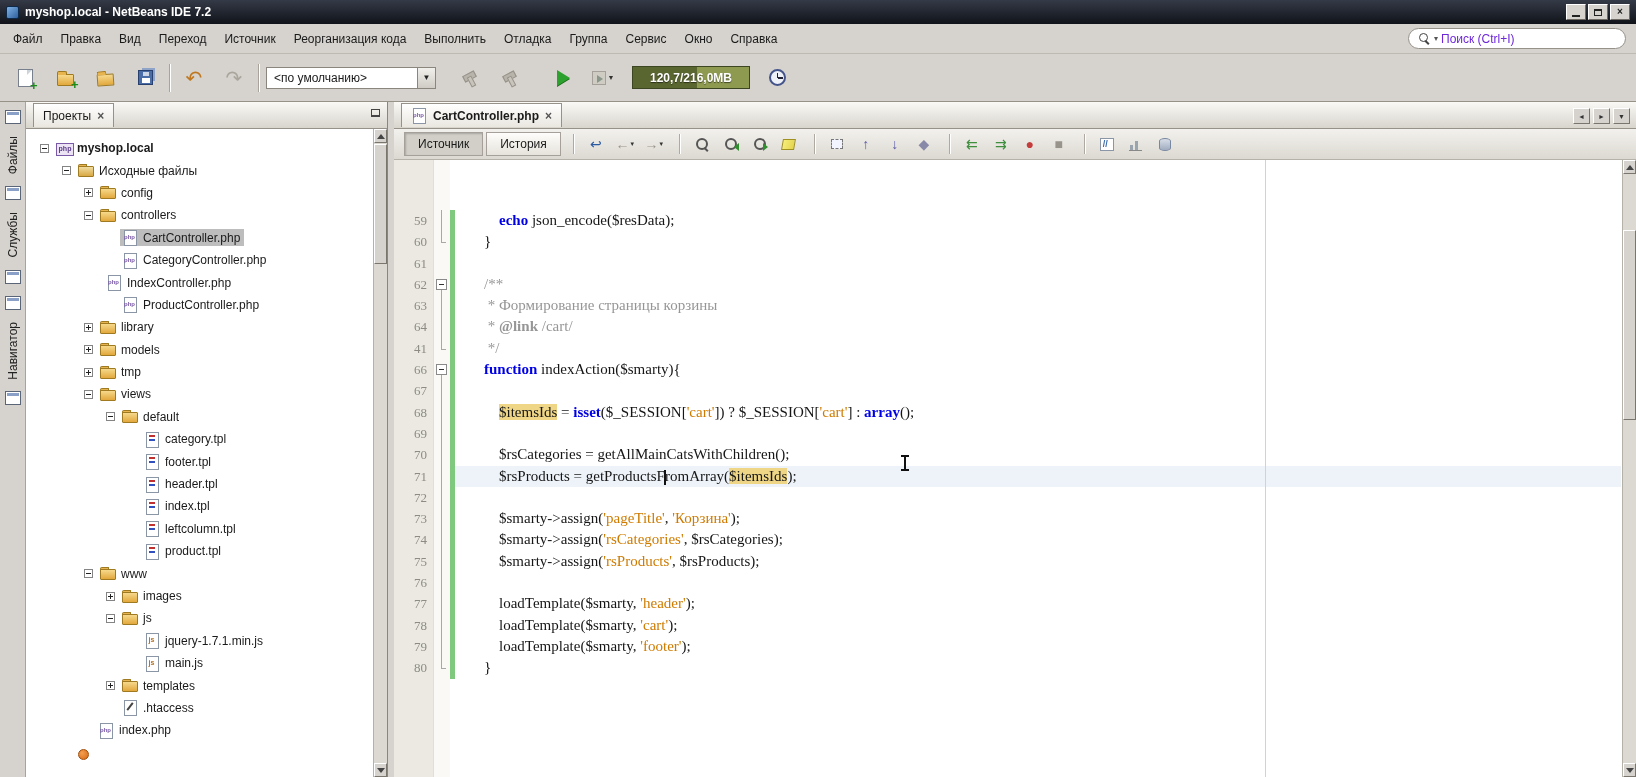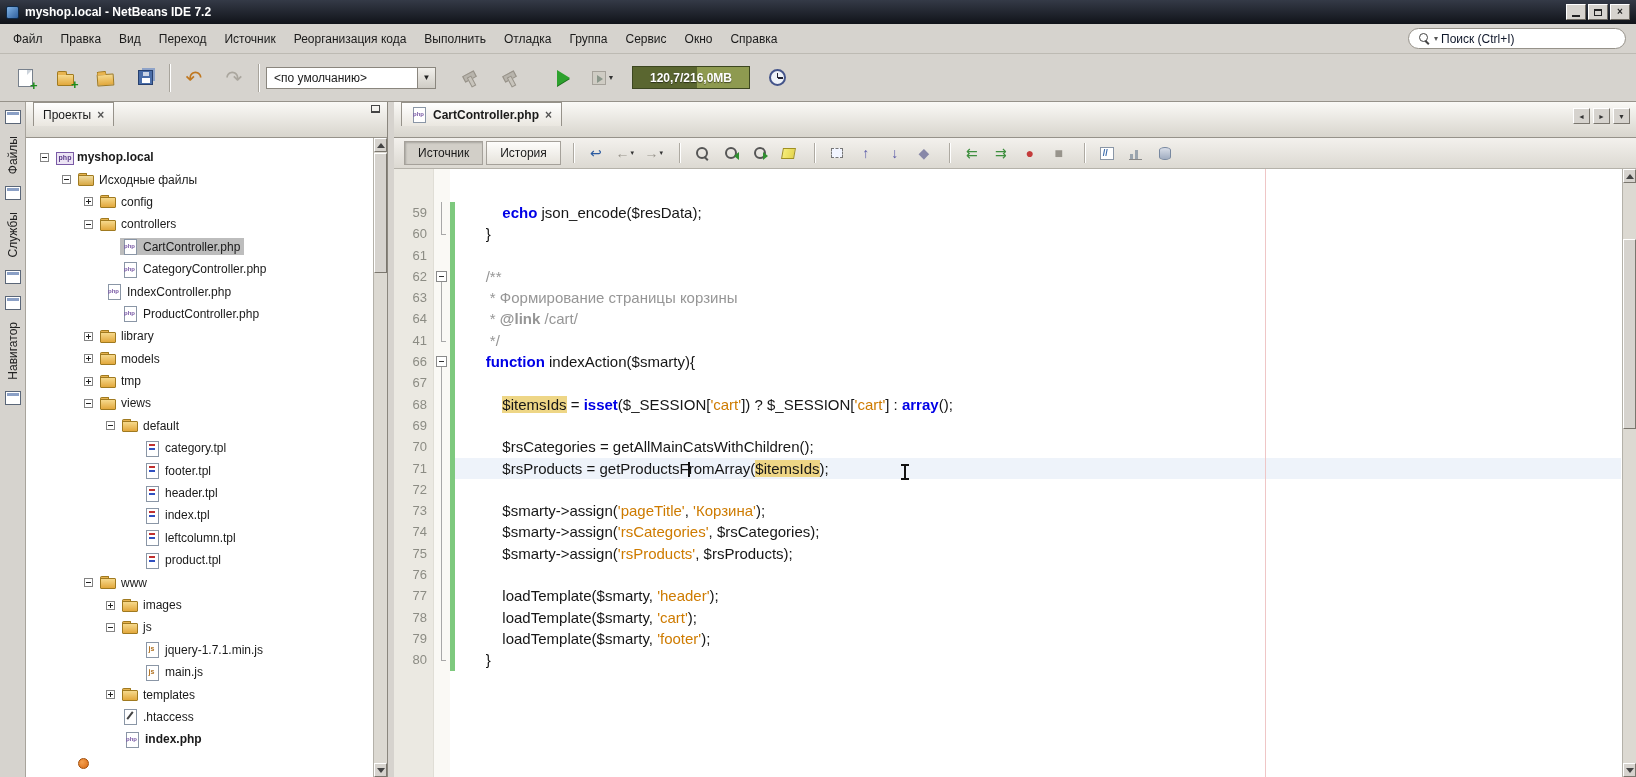--- a/index.html
+++ b/index.html
@@ -18,21 +18,21 @@
 
   
   .menubar{height:30px;background:#d6d3ce;display:flex;align-items:center;padding:0 10px 0 4px;border-bottom:1px solid #bdbab3}
   .menu-items{display:flex;align-items:center}
   .menu-item{padding:4px 9px;white-space:nowrap}
   .searchbox{margin-left:auto;width:218px;height:21px;background:#fff;border:1px solid #96928a;border-radius:11px;display:flex;align-items:center;padding:0 9px;gap:3px}
   .mag{display:inline-block;width:13px;height:13px;position:relative;flex:none}
   .mag::before{content:"";position:absolute;left:1px;top:1px;width:7px;height:7px;border:1.6px solid #444;border-radius:50%}
   .mag::after{content:"";position:absolute;left:8px;top:8px;width:5px;height:1.8px;background:#444;transform:rotate(45deg);transform-origin:0 0}
   .sdd{font-size:8px;color:#555}
-  .sph{color:#0f172a}
+  .sph{color:#6d28d9}
 
   
   .toolbar{height:48px;background:#d6d3ce;display:flex;align-items:center;padding:0 8px;border-bottom:1px solid #96928a}
   .tb-btn{width:34px;height:30px;margin-right:6px;display:flex;align-items:center;justify-content:center;gap:2px}
   .tb-glyph{font-size:20px;line-height:1}
   .tb-sep{width:1px;height:28px;background:#a8a49c;margin:0 7px 0 1px;box-shadow:1px 0 0 #fff}
   .tb-gap{width:14px}
   .mini-arrow{font-size:7px;color:#333}
   .cfg-dd{width:170px;height:22px;background:#fff;border:1px solid #8a867e;display:flex;align-items:center;padding-left:7px;margin-right:16px}
   .cfg-val{flex:1;white-space:nowrap;overflow:hidden}
@@ -61,21 +61,21 @@
 
   
   .main{display:flex;height:675px}
   .dock{width:26px;background:#d6d3ce;border-right:1px solid #a8a49c;display:flex;flex-direction:column;align-items:center;padding-top:8px;gap:12px}
   .dock-icon{width:16px;height:14px;border:1px solid #5a6678;background:#fff;position:relative;flex:none}
   .dock-icon::before{content:"";position:absolute;left:1px;top:1px;right:1px;height:3px;background:#8ba0c6}
   .dock-label{writing-mode:vertical-rl;transform:rotate(180deg);color:#222;font-size:12px}
 
   
   .projects{width:362px;display:flex;flex-direction:column;background:#fff;border-right:1px solid #8a867e}
-  .panel-head,.edtabs{height:36px;background:linear-gradient(#faf9f6,#d8d5cd);border-bottom:1px solid #96928a;display:flex;align-items:flex-start;padding:0 4px;position:relative}
+  .panel-head,.edtabs{height:27px;background:linear-gradient(#faf9f6,#d8d5cd);border-bottom:1px solid #96928a;display:flex;align-items:center;padding:0 4px;position:relative}
   .ptab,.edtab{height:24px;background:linear-gradient(#ffffff,#eae7e0);border:1px solid #96928a;border-bottom:none;display:flex;align-items:center;gap:6px;padding:0 9px;margin-left:3px}
   .ptab span:first-child{font-size:12px}
   .edtab-label{font-weight:bold}
   .tab-close{color:#555;font-weight:bold;font-size:12px;line-height:1}
   .panel-min{margin-left:auto;margin-bottom:5px;width:16px;height:14px;display:flex;align-items:center;justify-content:center}
   .pm-ic{width:9px;height:8px;border:1px solid #444;border-bottom-width:2px}
   .treewrap{flex:1;display:flex;background:#fff;overflow:hidden}
   .tree{flex:1;padding-top:8px;overflow:hidden}
   .tree-row{height:22.4px;display:flex;align-items:center;white-space:nowrap}
   .tg{width:9px;height:9px;border:1px solid #848484;background:#fff;position:relative;flex:none;margin-right:5px}
@@ -134,21 +134,21 @@
   .edic-comment::after{content:"//";position:absolute;left:2px;top:0;font-size:9px;color:#3a6aaa;font-weight:bold}
   .edic-chart{width:13px;height:13px;border-bottom:1px solid #888}
   .edic-chart::before{content:"";position:absolute;left:1px;bottom:0;width:3px;height:5px;background:#9aa4ae}
   .edic-chart::after{content:"";position:absolute;left:6px;bottom:0;width:3px;height:9px;background:#9aa4ae}
   .edic-cyl{width:12px;height:13px;background:linear-gradient(#d8dee8,#a0acc0);border:1px solid #7888a0;border-radius:6px/3px}
 
   
   .codewrap{flex:1;position:relative;overflow:hidden;background:#fff}
   .gutter-bg{position:absolute;left:0;top:0;bottom:0;width:40px;background:#ebe9e2;border-right:1px solid #e0ded6}
   .foldcol-bg{position:absolute;left:40px;top:0;bottom:0;width:16px;background:#faf9f5}
-  .code-lines{position:absolute;left:0;right:15px;top:33px;font-family:Liberation Sans, sans-serif;font-size:15px}
+  .code-lines{position:absolute;left:0;right:15px;top:50px;font-family:Liberation Serif, serif;font-size:15px}
   .code-row{display:flex;height:21.3px;line-height:21.3px}
   .lno{width:40px;flex:none;text-align:right;padding-right:7px;color:#8c8c84;font-size:13px}
   .fold{width:16px;flex:none;position:relative}
   .fbox{position:absolute;left:2px;top:5px;width:11px;height:11px;border:1px solid #8a8a8a;background:#fff}
   .fbox::before{content:"";position:absolute;left:2px;right:2px;top:4px;height:1px;background:#333}
   .fline{position:absolute;left:7px;top:0;bottom:0;width:1px;background:#a8a8a8}
   .fline.from-box{top:16px}
   .fend{position:absolute;left:7px;top:0;width:5px;height:12px;border-left:1px solid #a8a8a8;border-bottom:1px solid #a8a8a8}
   .chg{width:5px;flex:none}
   .chg.on{background:var(--chg)}
@@ -451,21 +451,21 @@
               <span class="tlabel">templates</span>
             </span>
           </div>
           <div class="tree-row" style="padding-left: 80px;">
             <span class="tg hidden"></span>
             <span class="nodewrap">
               <span class="ti ti-htaccess-file"></span>
               <span class="tlabel">.htaccess</span>
             </span>
           </div>
-          <div class="tree-row" style="padding-left: 82px; font-weight: bold;">
+          <div class="tree-row" style="padding-left: 56px;">
             <span class="tg hidden"></span>
             <span class="nodewrap">
               <span class="ti ti-php-file"></span>
               <span class="tlabel">index.php</span>
             </span>
           </div>
           <div class="tree-row" style="padding-left: 36px;">
             <span class="tg hidden"></span>
             <span class="nodewrap">
               <span class="ti ti-dot"></span>

